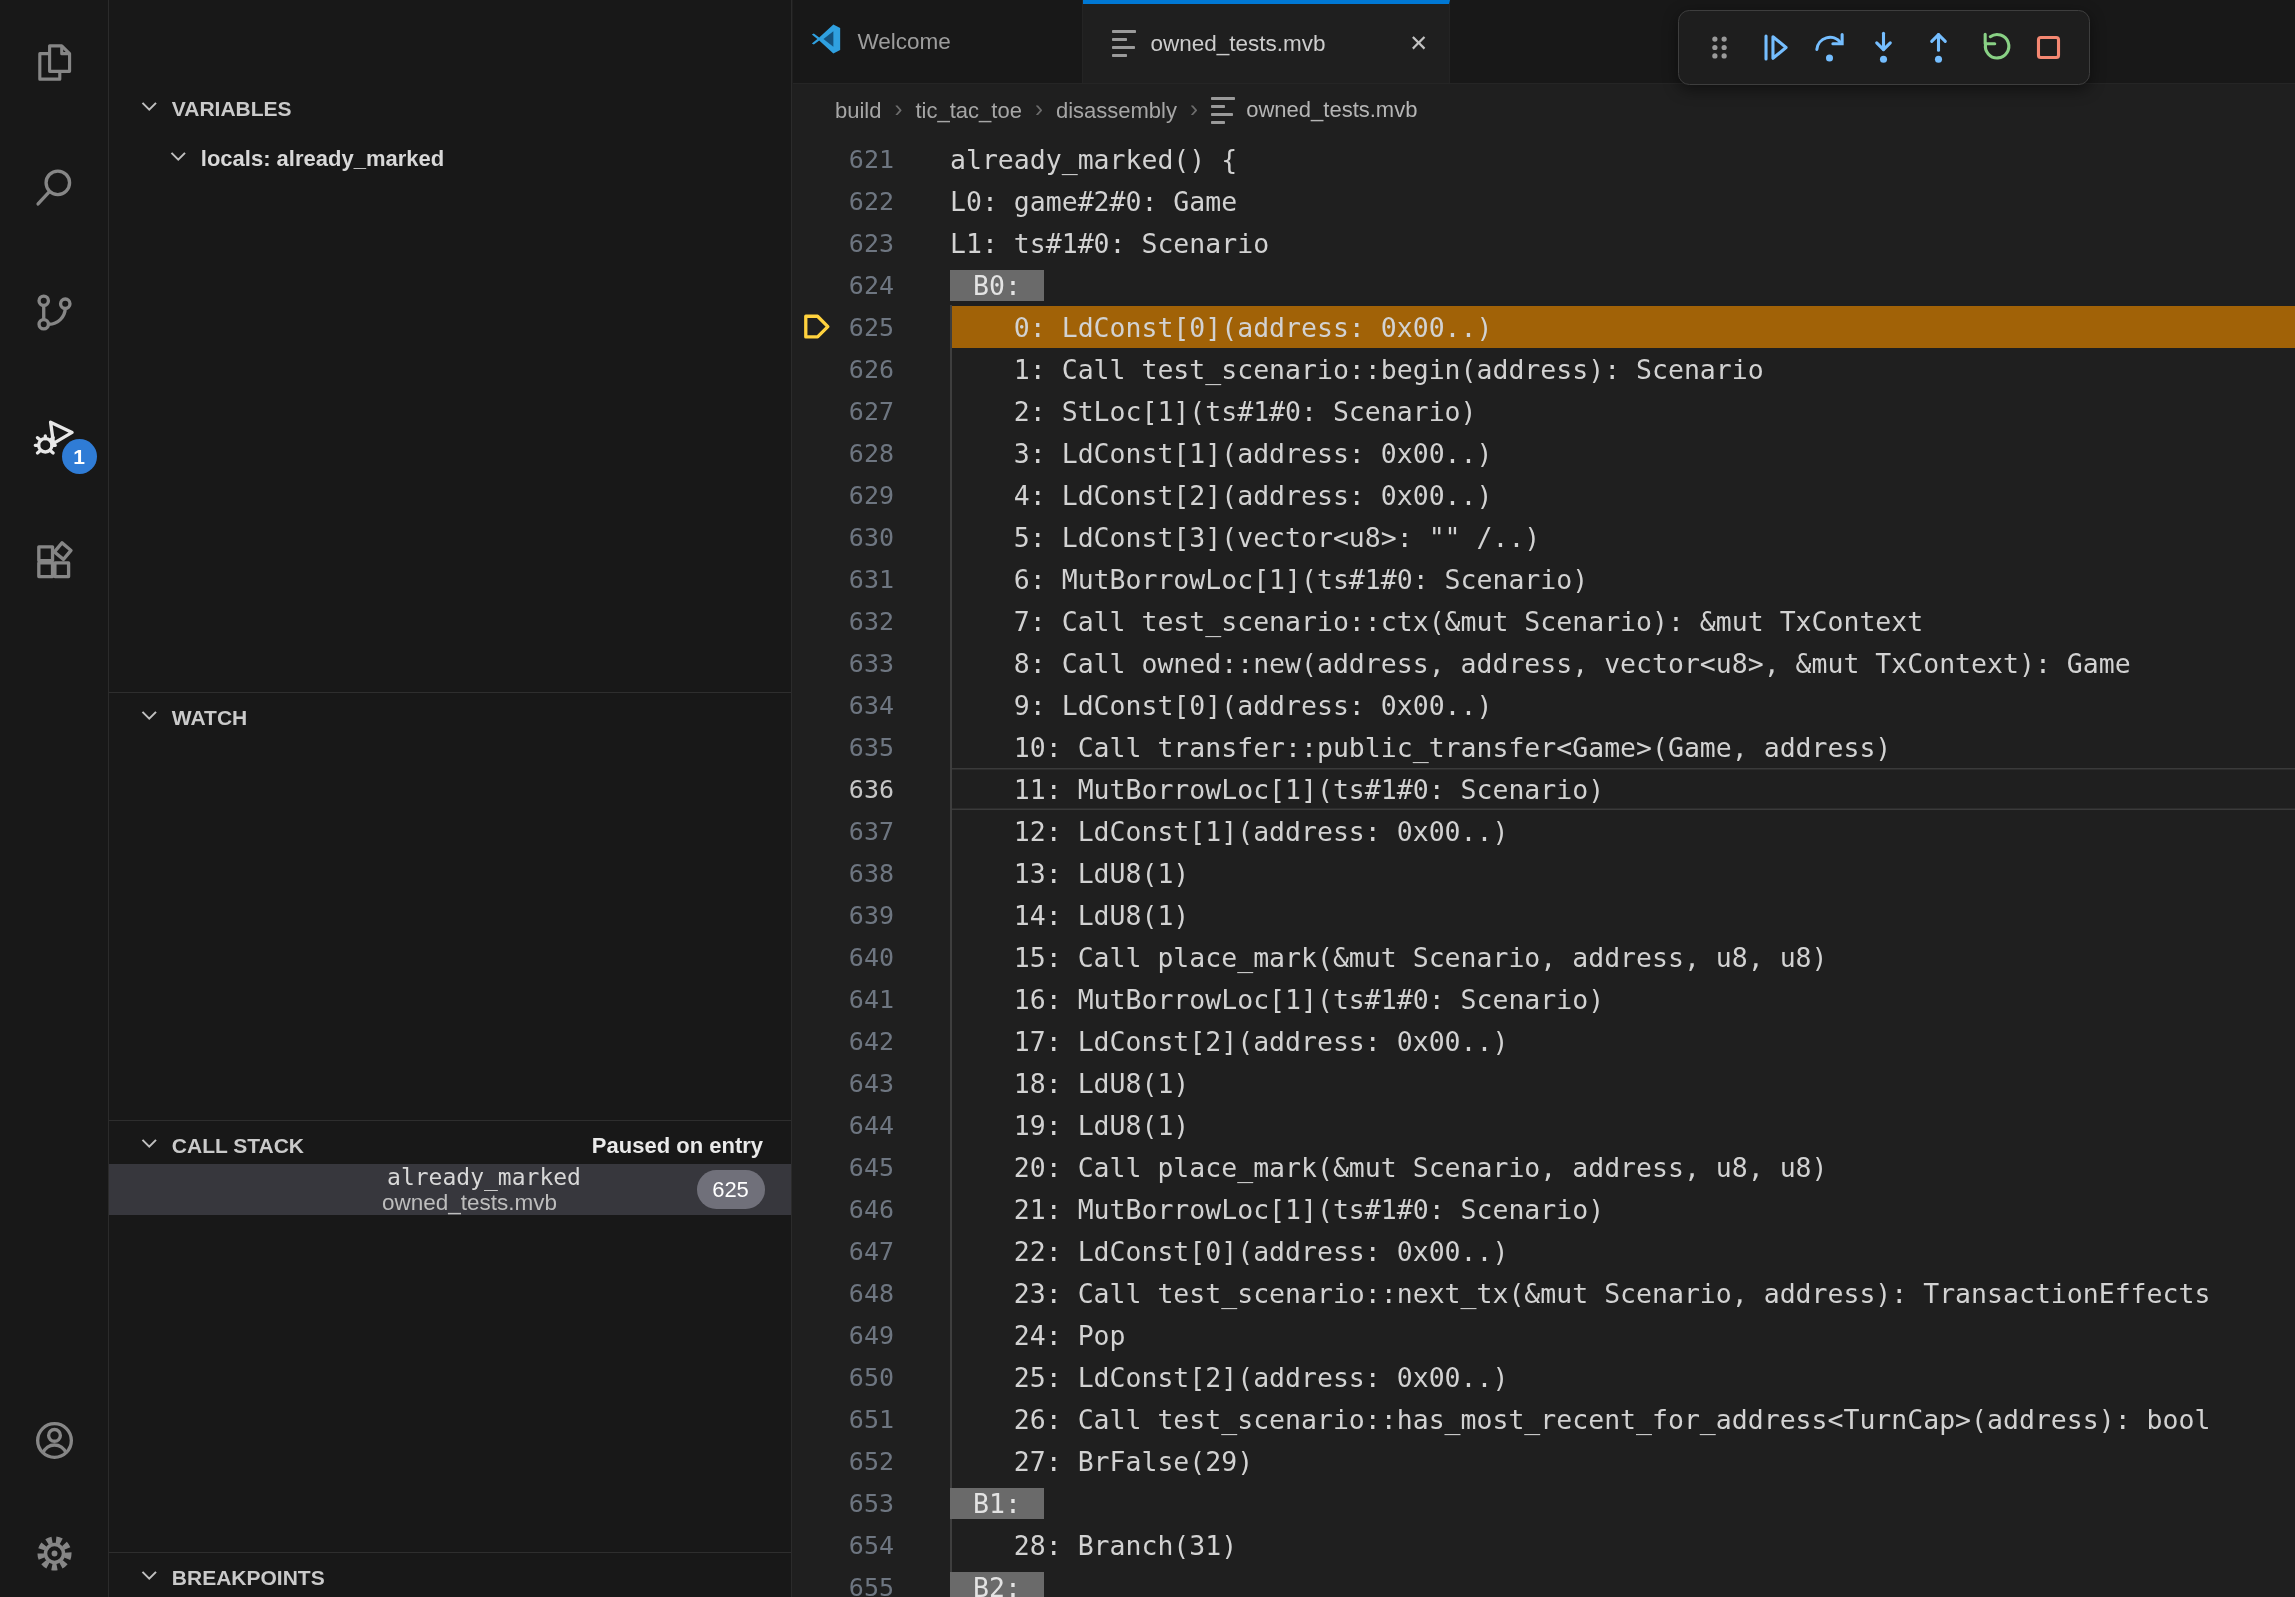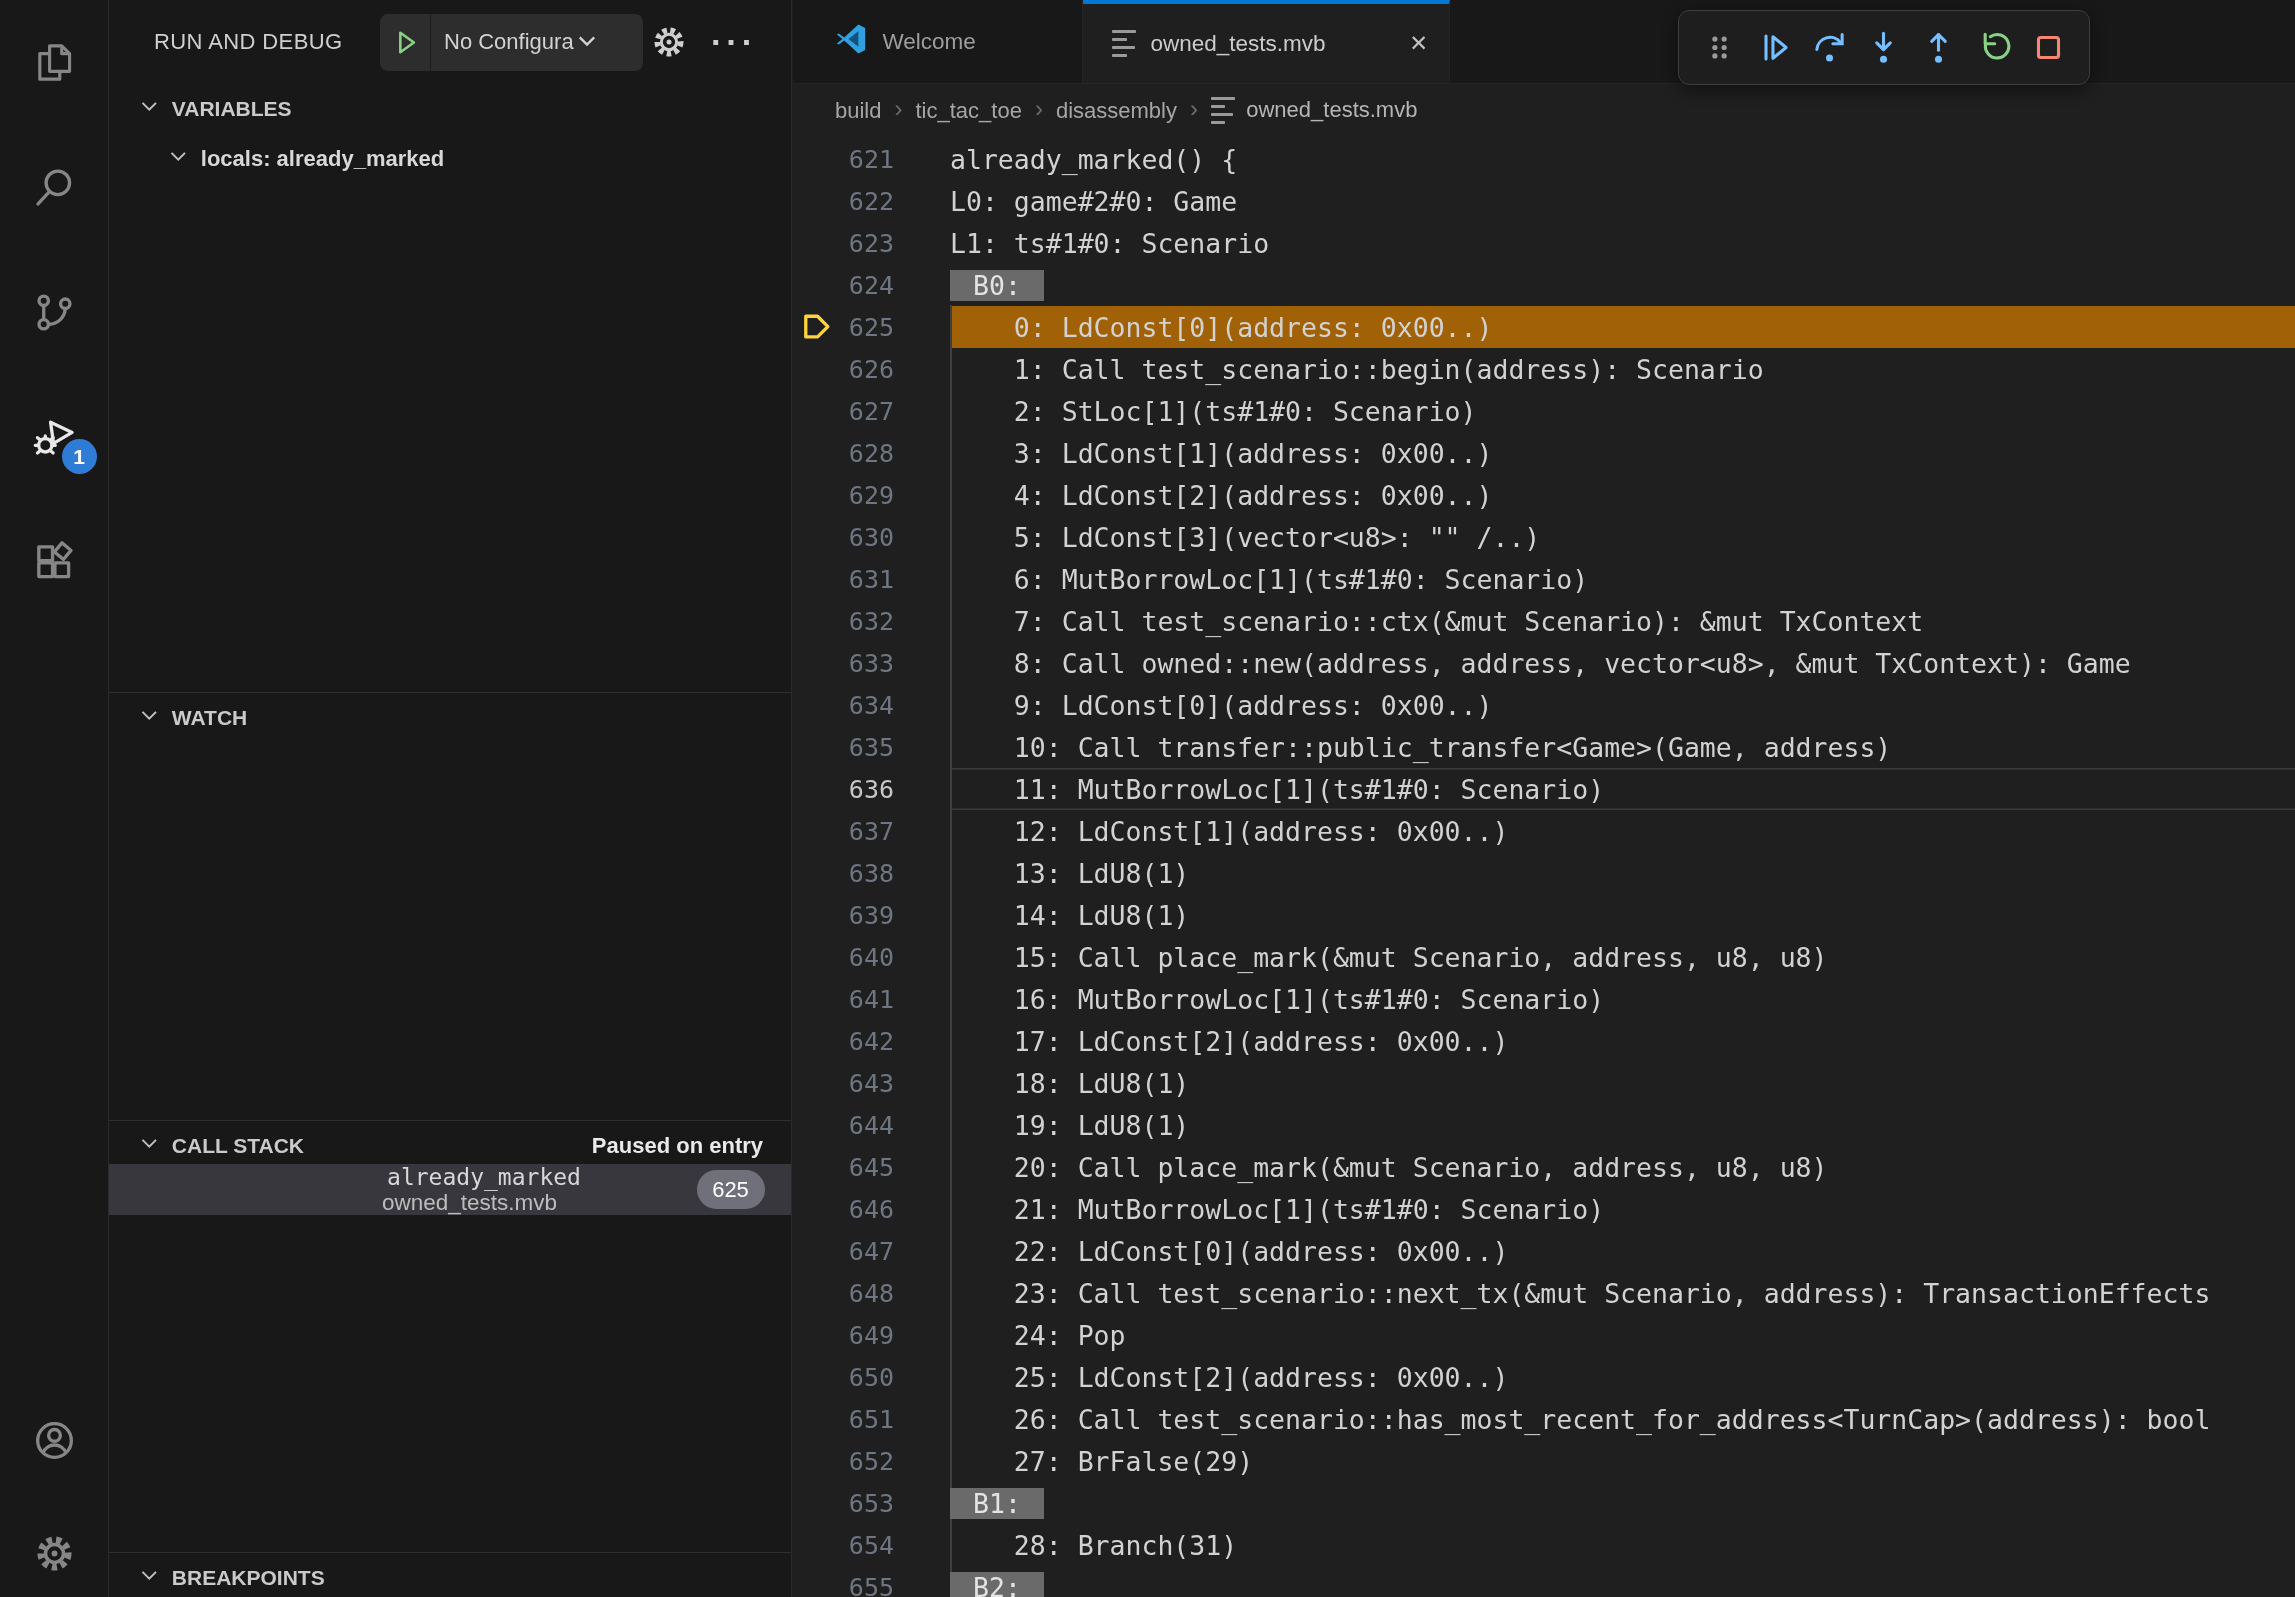--- a/index.html
+++ b/index.html
@@ -45,21 +45,21 @@
   .cs-frame-name{margin-left:68px;font-family:"DejaVu Sans Mono",monospace;font-size:23px;font-weight:400;color:#d8d8d8;}
   .cs-frame-file{margin-left:39px;font-size:22.5px;font-weight:400;color:#bdbdbd;}
   .cs-line-badge{position:absolute;right:26.5px;top:6.4px;height:39px;min-width:68px;padding:0 13px;border-radius:19.3px;
                  background:#70707a;color:#ffffff;font-size:22px;display:flex;align-items:center;justify-content:center;}
   #sec-breakpoints{top:1552px;}
 
   
   #editor{position:absolute;left:793px;top:0;right:0;height:100%;background:#1f1f1f;}
   #tabbar{position:relative;height:84px;background:#181818;border-bottom:0.8px solid #252525;display:flex;}
   .tab{display:flex;align-items:center;height:100%;border-right:0.8px solid #242424;font-size:22.5px;}
-  .tab.welcome{width:290px;padding-left:41px;color:#9d9d9d;background:#181818;}
+  .tab.welcome{width:290px;padding-left:16px;color:#9d9d9d;background:#181818;}
   .tab.welcome .tab-label{margin-left:14.5px;}
   .tab.activetab{width:367px;background:#1f1f1f;border-top:4px solid #0078d4;color:#cccccc;padding-left:29px;}
   .tab.activetab .tab-label{margin-left:14.5px;}
   .tab-close{margin-left:auto;margin-right:21px;color:#c2c2c2;font-size:22.5px;}
 
   .bars-icon{display:inline-flex;flex-direction:column;gap:4.8px;width:24px;}
   .bars-icon i{display:block;height:3.2px;background:#9a9a9a;border-radius:0.8px;}
   .bars-icon i:nth-child(1){width:24px;}
   .bars-icon i:nth-child(2){width:14.5px;}
   .bars-icon i:nth-child(3){width:22.5px;}
@@ -145,44 +145,20 @@
     <div class="ab-bottom-icon" style="top:1517px;">
       <svg viewBox="0 0 24 24" width="47" height="47" fill="none" stroke="currentColor">
         <circle cx="12" cy="12" r="7" stroke-width="3.4" stroke-dasharray="2.7 2.1"></circle>
         <circle cx="12" cy="12" r="4.6" stroke-width="1.8"></circle>
         <circle cx="12" cy="12" r="1.5" fill="currentColor" stroke="none"></circle>
       </svg>
     </div>
   </div>
 
   <div id="sidebar">
-    <div class="sb-titlerow">
-      <div class="sb-title">RUN AND DEBUG</div>
-      <div class="cfg-dd">
-        <span class="cfg-play">
-          <svg viewBox="0 0 24 24" width="31" height="31" fill="none" stroke="#89d185" stroke-width="2" stroke-linejoin="round">
-            <path d="M8 4.5 18.5 12 8 19.5z"></path>
-          </svg>
-        </span>
-        <span class="cfg-label">No Configura</span>
-        <span class="cfg-chev">
-          <svg viewBox="0 0 20 20" width="24" height="24" fill="none" stroke="currentColor" stroke-width="2">
-              <path d="M4 7l6 6 6-6"></path>
-            </svg>
-        </span>
-      </div>
-      <div class="sb-gear">
-        <svg viewBox="0 0 24 24" width="40" height="40" fill="none" stroke="currentColor">
-          <circle cx="12" cy="12" r="7" stroke-width="3.4" stroke-dasharray="2.7 2.1"></circle>
-          <circle cx="12" cy="12" r="4.6" stroke-width="1.8"></circle>
-          <circle cx="12" cy="12" r="1.5" fill="currentColor" stroke="none"></circle>
-        </svg>
-      </div>
-      <div class="sb-dots">···</div>
-    </div>
 
     <div class="sec" id="sec-variables">
       <div class="sec-head">
         <span class="chev">
           <svg viewBox="0 0 20 20" width="22.5" height="22.5" fill="none" stroke="currentColor" stroke-width="1.8">
               <path d="M4 7l6 6 6-6"></path>
             </svg>
         </span>
         <span>VARIABLES</span>
       </div>

